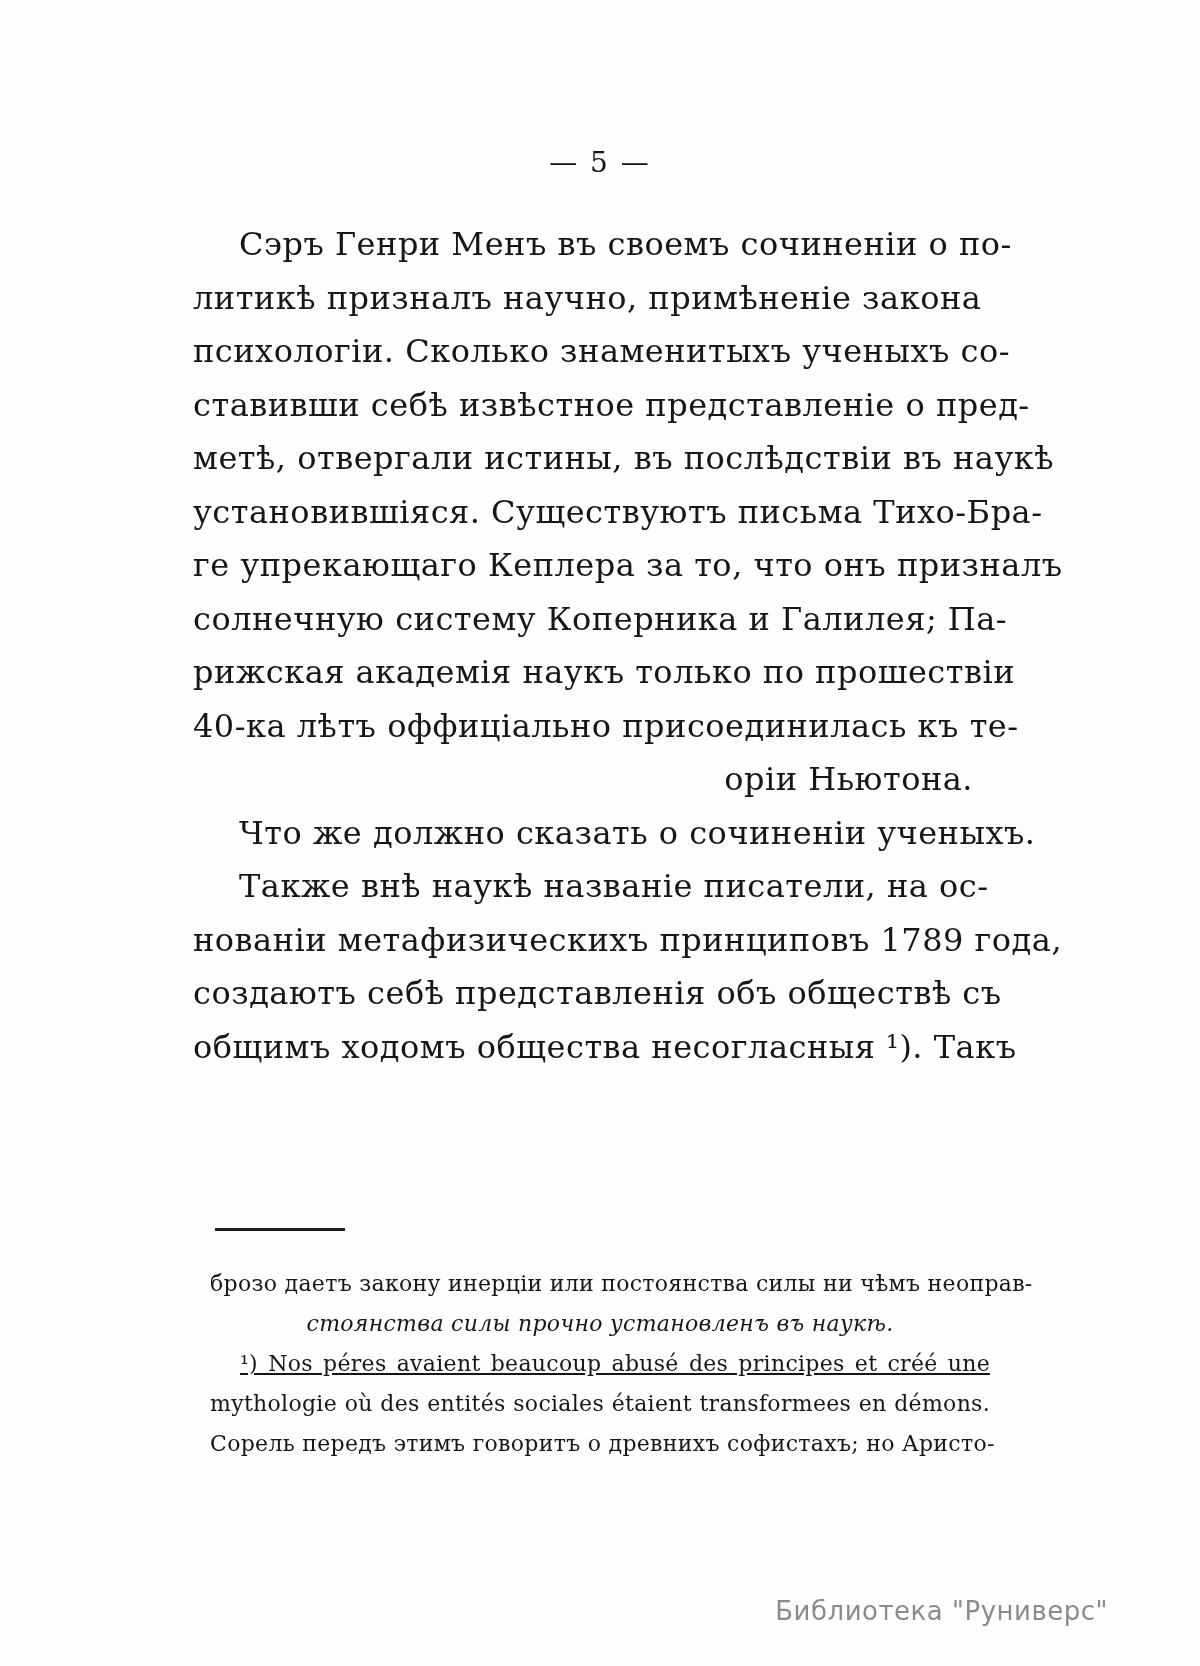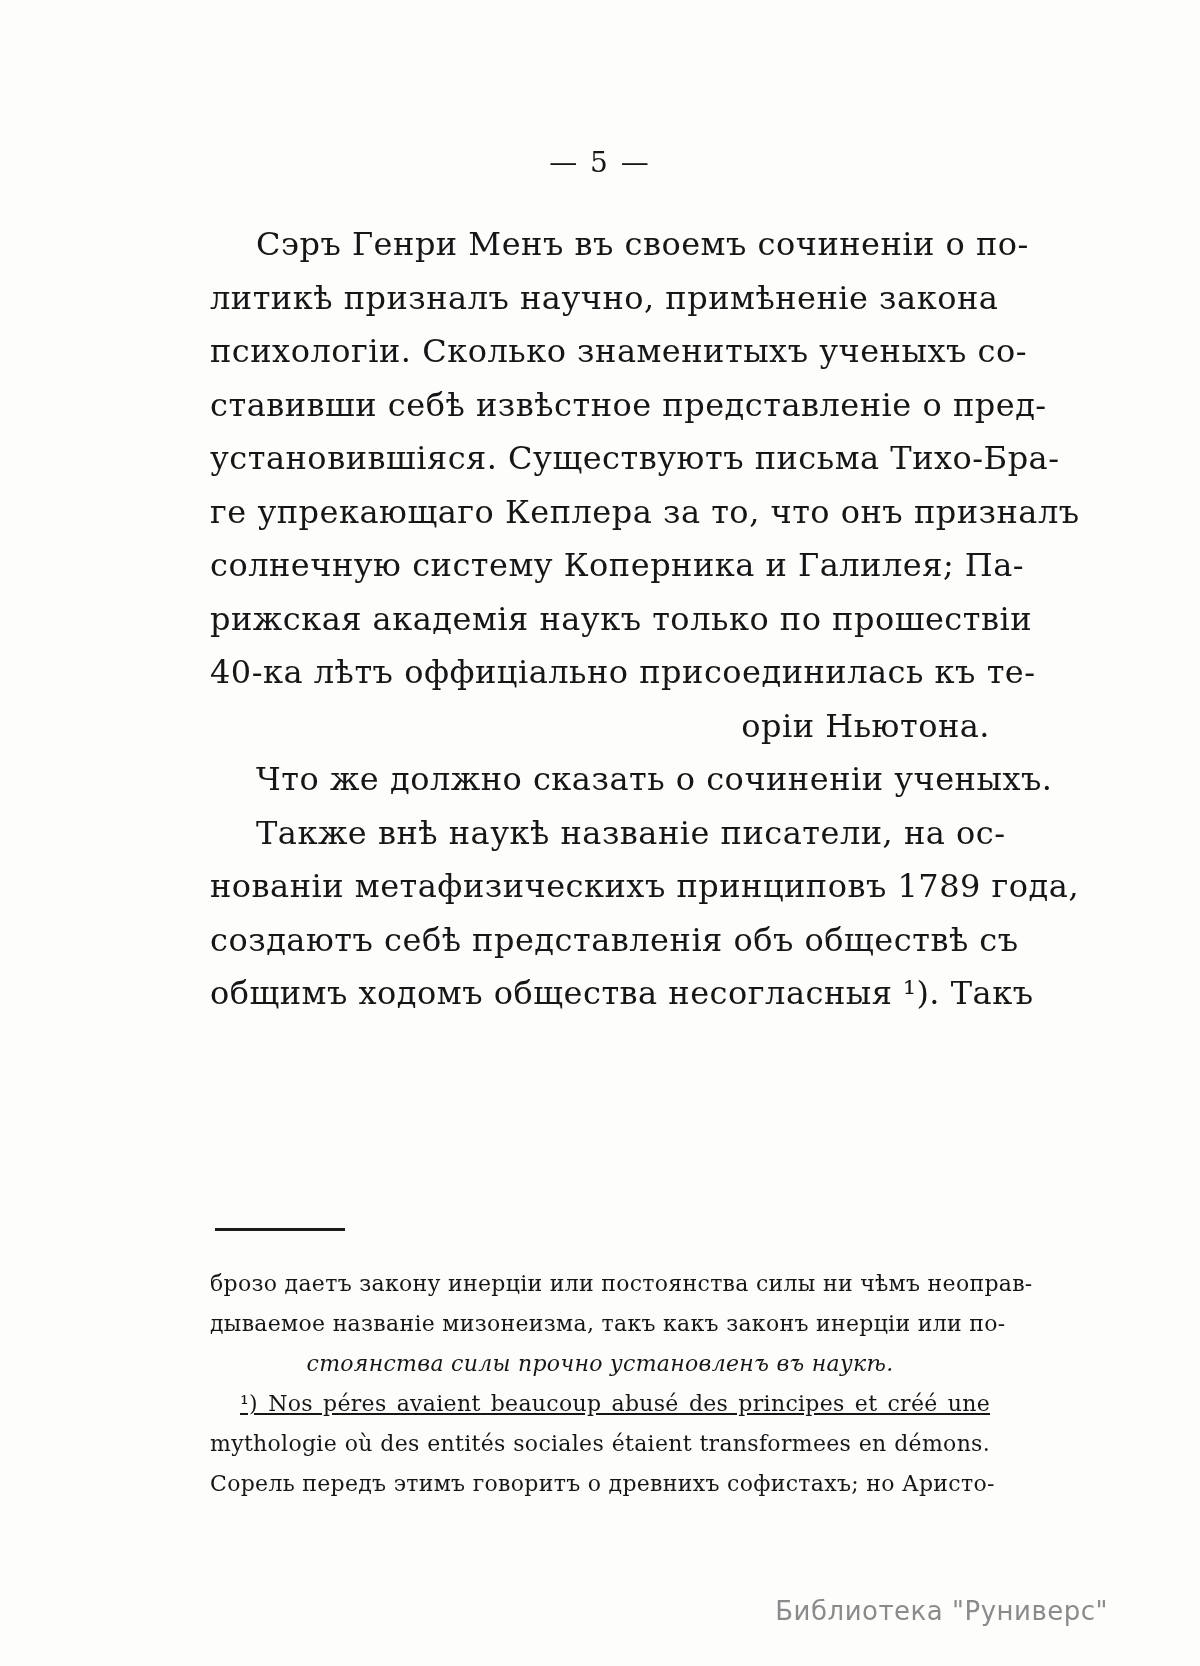--- a/index.html
+++ b/index.html
@@ -13,21 +13,21 @@
   }
   .page-number {
     position: absolute;
     left: 210px; width: 780px; top: 146px;
     text-align: center;
     font-size: 28px;
     letter-spacing: 2px;
   }
   .body-text {
     position: absolute;
-    left: 210px; width: 780px; top: 218px;
+    left: 193px; width: 780px; top: 218px;
     font-size: 32px;
     letter-spacing: 0.5px;
   }
   .body-text .line {
     height: 53.5px;
     line-height: 53.5px;
     text-align: justify;
     text-align-last: justify;
     white-space: nowrap;
   }
@@ -73,39 +73,39 @@
 </head>
 <body>
 
 <div class="page-number">— 5 —</div>
 
 <div class="body-text">
   <div class="line para-start">Сэръ Генри Менъ въ своемъ сочиненіи о по-</div>
   <div class="line">литикѣ призналъ научно, примѣненіе закона</div>
   <div class="line">психологіи. Сколько знаменитыхъ ученыхъ со-</div>
   <div class="line">ставивши себѣ извѣстное представленіе о пред-</div>
+  <div class="line">метѣ, отвергали истины, въ послѣдствіи въ наукѣ</div>
   <div class="line">установившіяся. Существуютъ письма Тихо-Бра-</div>
   <div class="line">ге упрекающаго Кеплера за то, что онъ призналъ</div>
   <div class="line">солнечную систему Коперника и Галилея; Па-</div>
   <div class="line">рижская академія наукъ только по прошествіи</div>
   <div class="line">40-ка лѣтъ оффиціально присоединилась къ те-</div>
   <div class="line para-end">оріи Ньютона.</div>
 
   <div class="line para-start">Что же должно сказать о сочиненіи ученыхъ.</div>
 
   <div class="line para-start">Также внѣ наукѣ названіе писатели, на ос-</div>
   <div class="line">нованіи метафизическихъ принциповъ 1789 года,</div>
   <div class="line">создаютъ себѣ представленія объ обществѣ съ</div>
   <div class="line">общимъ ходомъ общества несогласныя ¹). Такъ</div>
 </div>
 
 <div class="footnote-rule"></div>
 
 <div class="footnote">
   <div class="line">брозо даетъ закону инерціи или постоянства силы ни чѣмъ неоправ-</div>
-  <div class="line">дываемое названіе мизонеизма, такъ какъ законъ инерціи или по-</div>
   <div class="line para-end">стоянства силы прочно установленъ въ наукѣ.</div>
   <div class="line para-start">¹) Nos péres avaient beaucoup abusé des principes et créé une</div>
   <div class="line">mythologie où des entités sociales étaient transformees en démons.</div>
   <div class="line">Сорель передъ этимъ говоритъ о древнихъ софистахъ; но Аристо-</div>
 </div>
 
 <div class="watermark">Библиотека "Руниверс"</div>
 
 </body></html>

